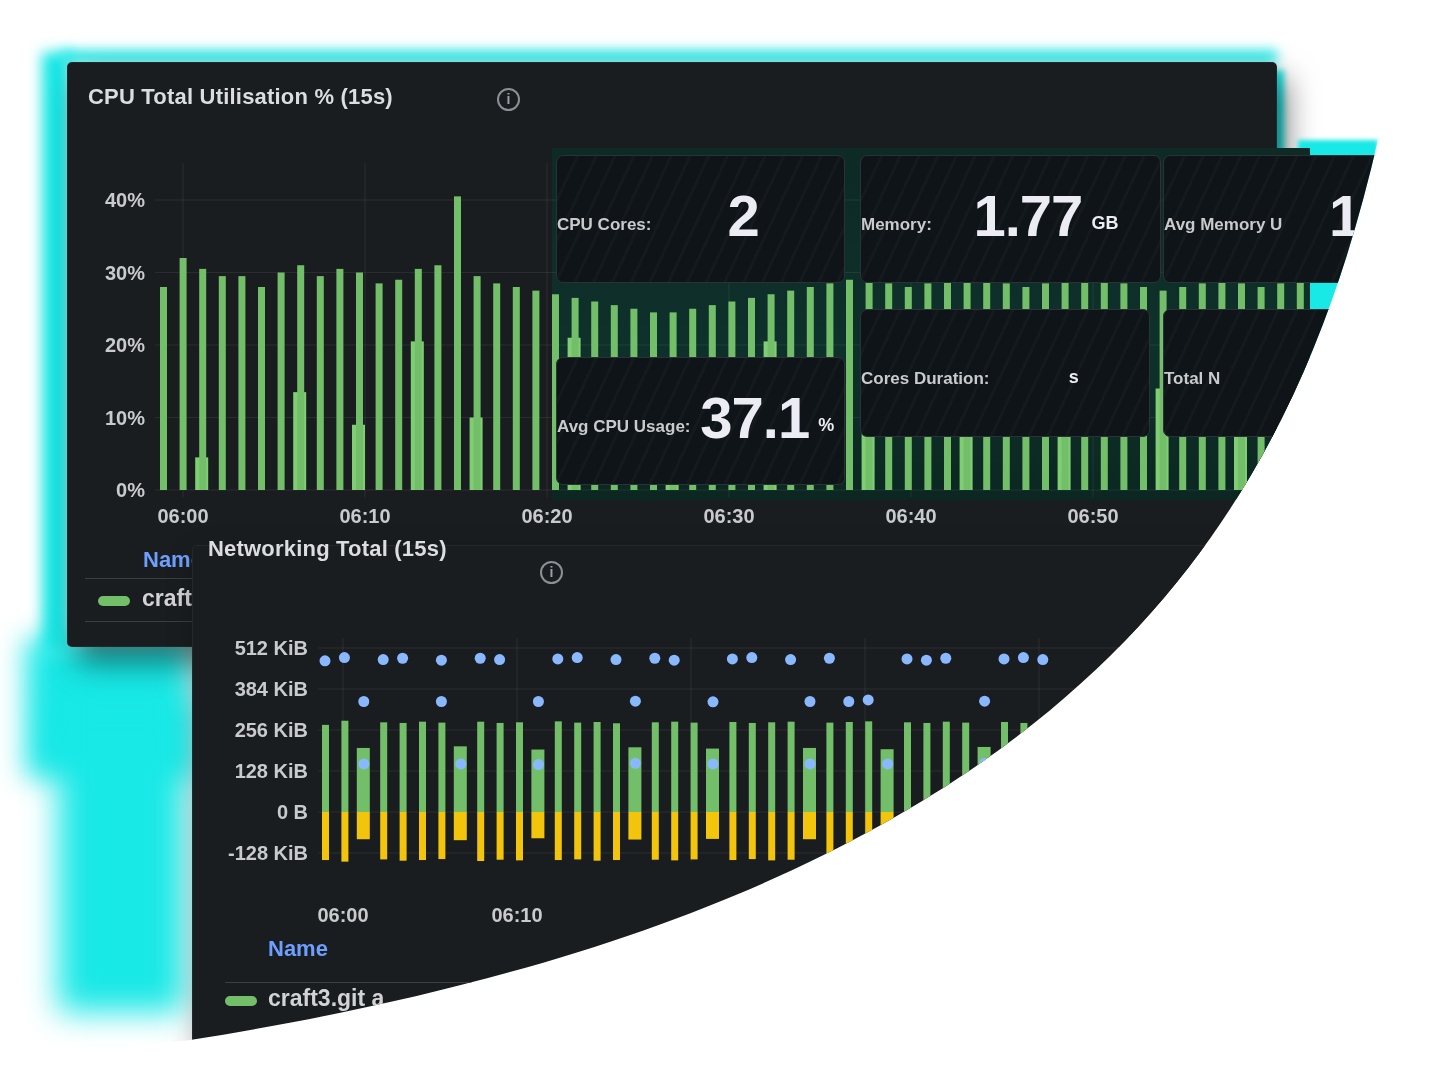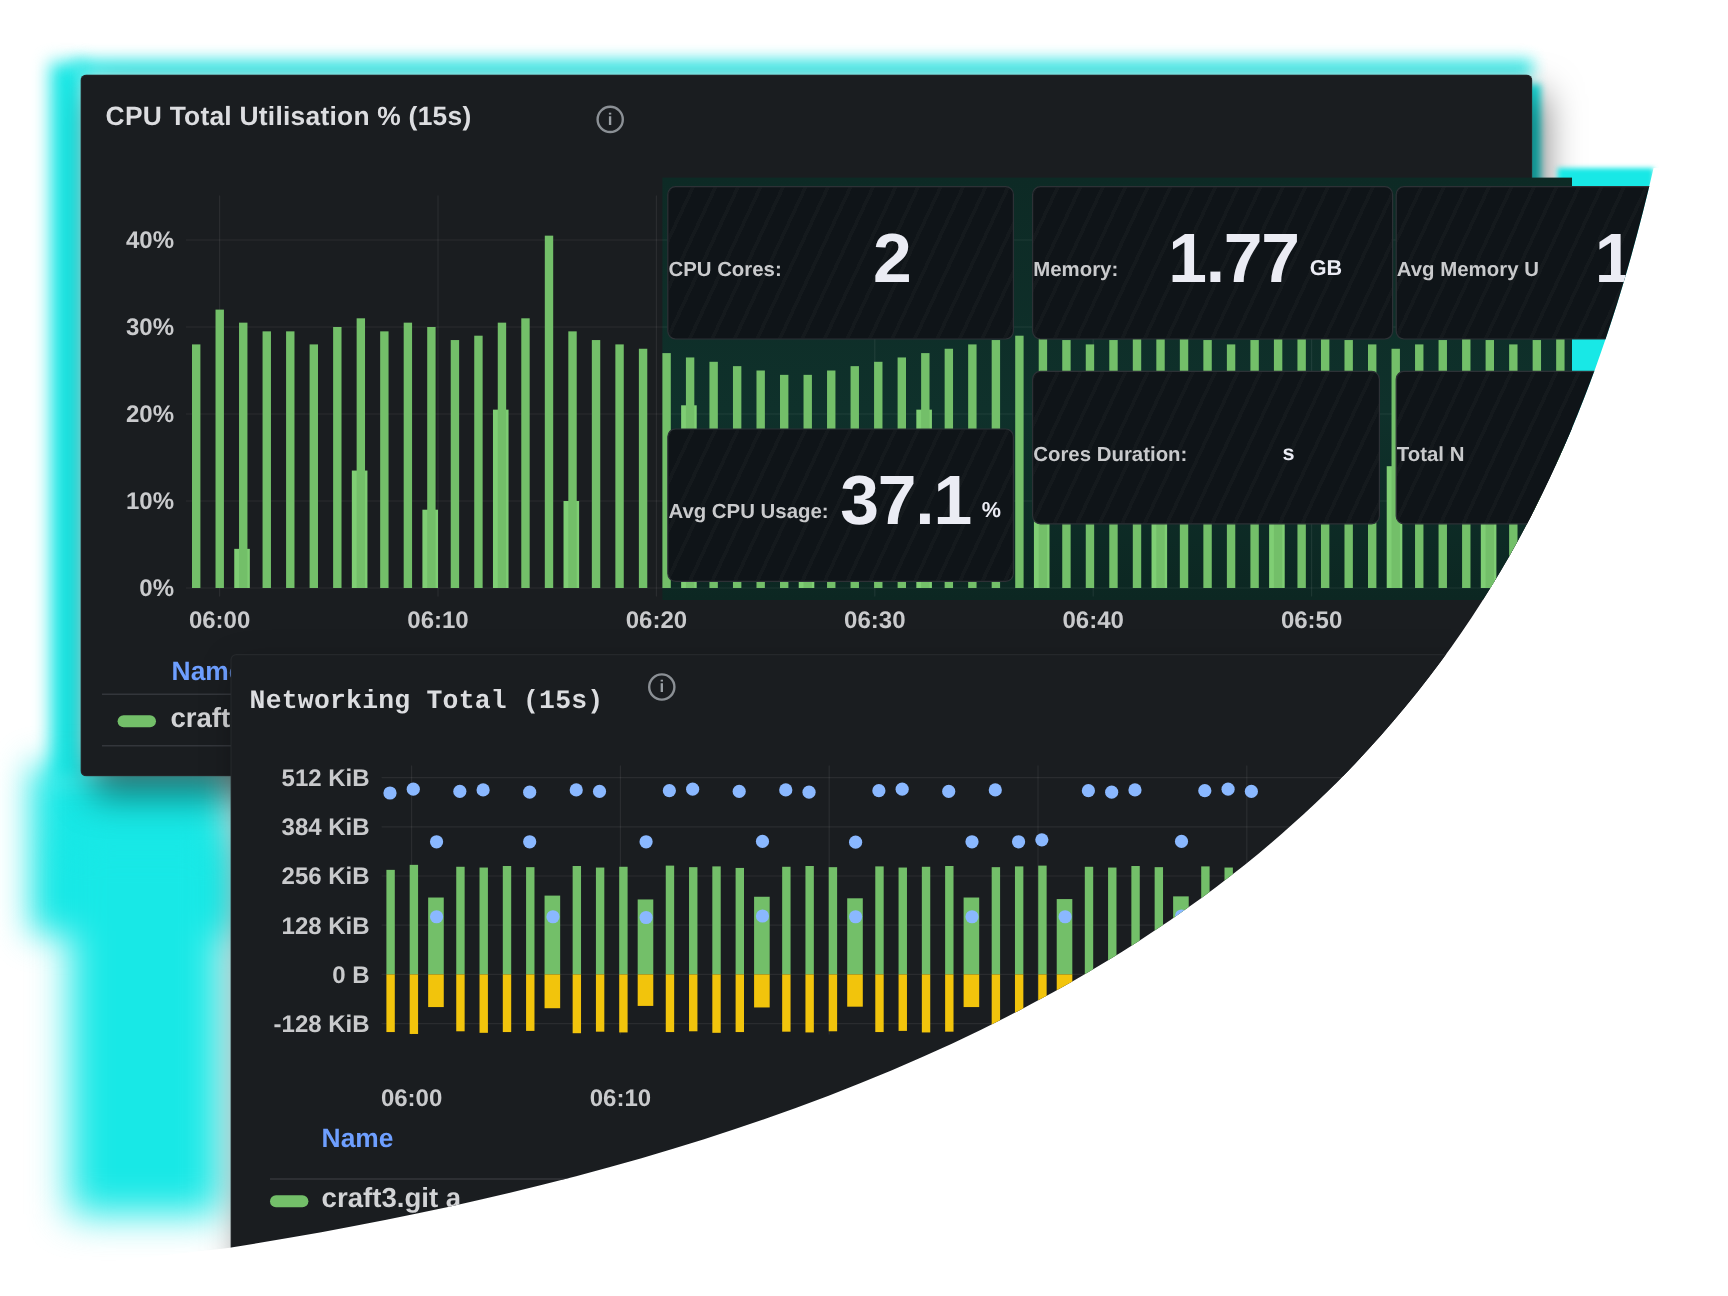--- a/index.html
+++ b/index.html
@@ -202,21 +202,21 @@
   </div>
   <div class="abs stat-box" style="left:1163px;top:309px;width:300px;height:128px;">
     <div class="stat-label">Total N</div>
     <div class="stat-value-row">
         <span class="stat-value"></span>
         <span class="stat-unit"></span>
       </div>
   </div>
 
   <div class="abs panel net-panel"></div>
-  <div class="abs panel-title" style="left:208px;top:572px;font-family:Liberation Mono, monospace;">Networking Total (15s)</div>
+  <div class="abs panel-title" style="left:208px;top:536px;">Networking Total (15s)</div>
   <i class="abs info-icon" style="left:540px;top:561px;">i</i>
 
   <div class="abs legend-header" style="left:268px;top:936px;">Name</div>
   <div class="abs legend-sep" style="left:225px;top:982px;width:470px;"></div>
   <div class="abs legend-swatch" style="left:225px;top:996px;"></div>
   <div class="abs legend-text" style="left:268px;top:985px;">craft3.git a</div>
 
   <svg id="netChart" width="1440" height="1080">
       <line x1="318" y1="648" x2="1210" y2="648" stroke="rgba(255,255,255,0.07)" stroke-width="1"></line>
       <text x="308" y="655" text-anchor="end" font-size="20" font-weight="600" fill="#C9CACC" font-family="Liberation Sans, DejaVu Sans, sans-serif">512 KiB</text>

